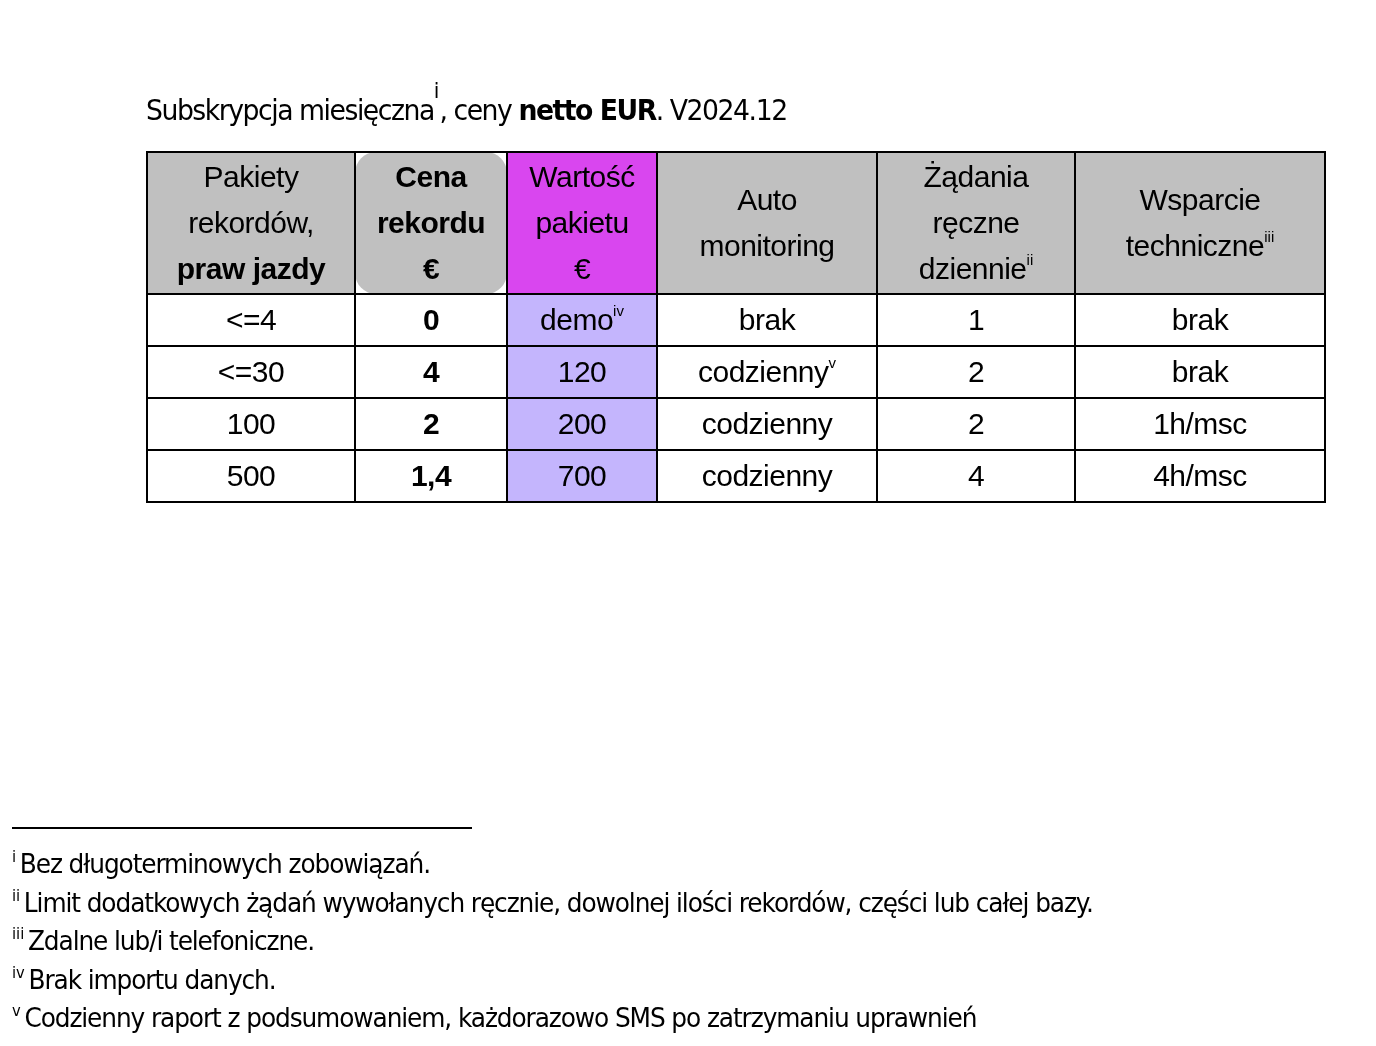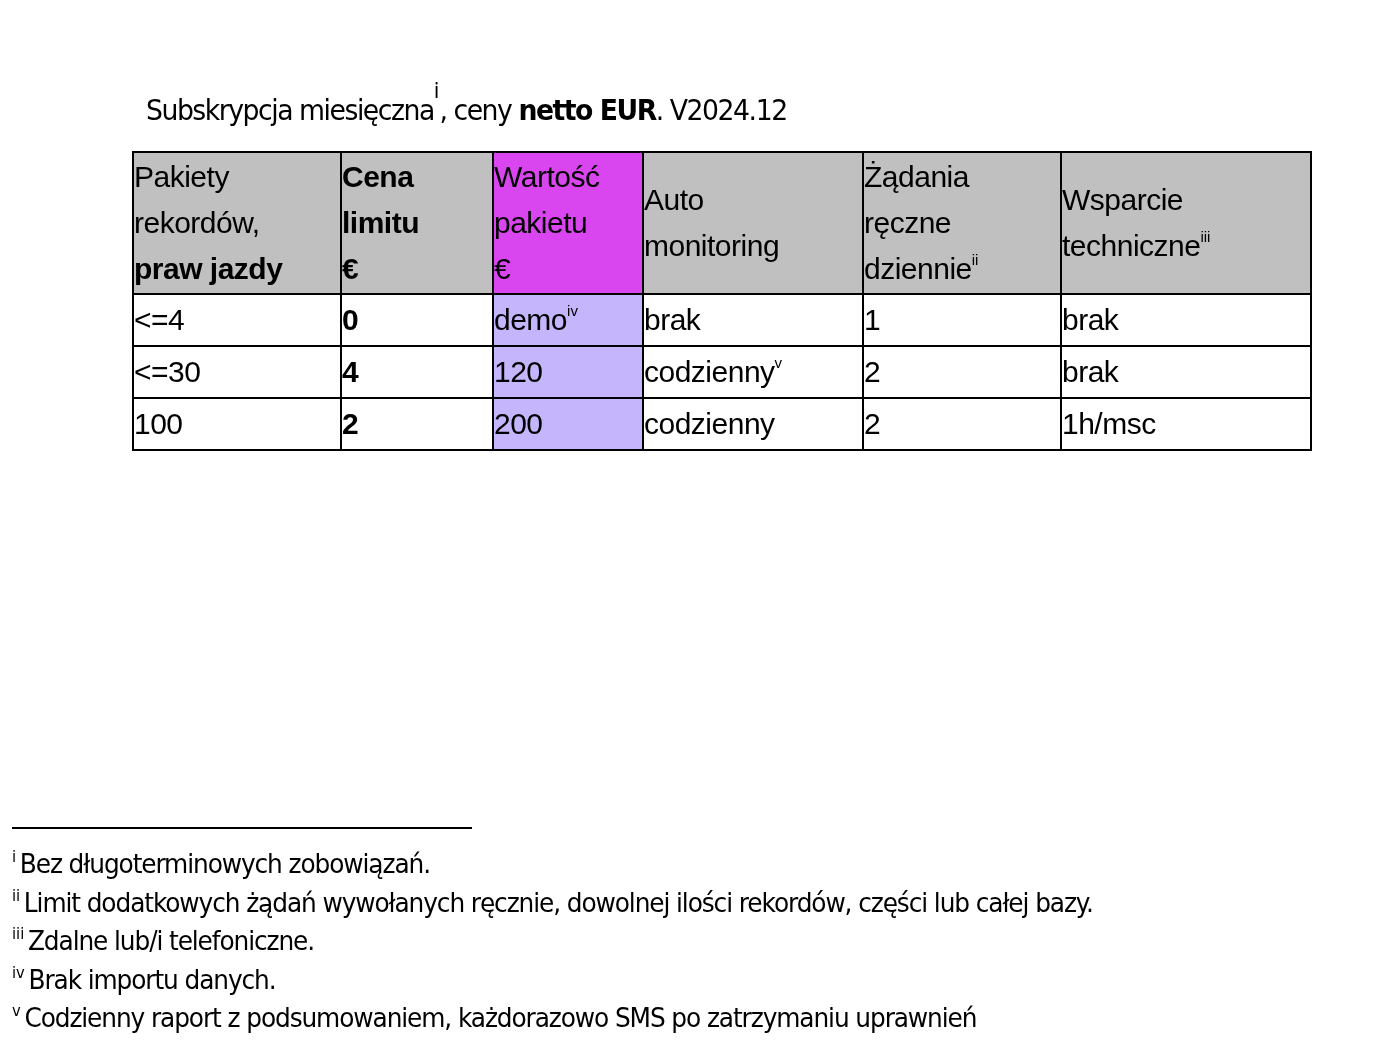--- a/index.html
+++ b/index.html
@@ -29,27 +29,27 @@
     }
     .title sup {
       font-size: 22px;
       vertical-align: 22px;
       letter-spacing: 0;
     }
     .title b { font-weight: bold; }
 
     table.pricing {
       position: absolute;
-      left: 132px;
+      left: 146px;
       top: 151px;
       width: 1178px;
       border-collapse: collapse;
       font-family: "Liberation Sans", sans-serif;
       font-size: 30px;
-      text-align: left;
+      text-align: center;
       table-layout: fixed;
     }
     table.pricing th, table.pricing td {
       border: 2px solid #000;
       padding: 0;
       line-height: 46px;
       font-weight: normal;
       letter-spacing: -0.5px;
     }
     table.pricing thead th {
@@ -58,21 +58,21 @@
       height: 140px;
       vertical-align: middle;
     }
     table.pricing thead th.light { background: #d946ef; }
     table.pricing tbody td {
       height: 50px;
       line-height: 50px;
     }
     table.pricing td.light { background: #c4b5fd; }
     table.pricing td.bold { font-weight: bold; }
-    .bold { font-weight: bold; }
+    .bold { font-weight: bold; border-radius: 21px; }
     .sup {
       font-size: 15px;
       vertical-align: 14px;
       line-height: 0;
       letter-spacing: 0;
     }
 
     .fn-rule {
       position: absolute;
       left: 12px;
@@ -119,21 +119,21 @@
   </colgroup>
   <thead>
     <tr>
       <th>
         <div>Pakiety</div>
         <div>rekordów,</div>
         <div class="bold">praw jazdy</div>
       </th>
       <th class="bold">
         <div class="bold">Cena</div>
-        <div class="bold">limitu</div>
+        <div class="bold">rekordu</div>
         <div class="bold">€</div>
       </th>
       <th class="light">
         <div>Wartość</div>
         <div>pakietu</div>
         <div>€</div>
       </th>
       <th>
         <div>Auto</div>
         <div>monitoring</div>
@@ -167,20 +167,28 @@
       <td>brak</td>
     </tr>
     <tr>
       <td>100</td>
       <td class="bold">2</td>
       <td class="light">200</td>
       <td>codzienny</td>
       <td>2</td>
       <td>1h/msc</td>
     </tr>
+    <tr>
+      <td>500</td>
+      <td class="bold">1,4</td>
+      <td class="light">700</td>
+      <td>codzienny</td>
+      <td>4</td>
+      <td>4h/msc</td>
+    </tr>
   </tbody>
 </table>
 
 <div class="fn-rule"></div>
 
 <div class="footnotes">
   <div class="footnote">
     <span class="fn-mark">i</span><span>Bez długoterminowych zobowiązań.</span>
   </div>
   <div class="footnote">

